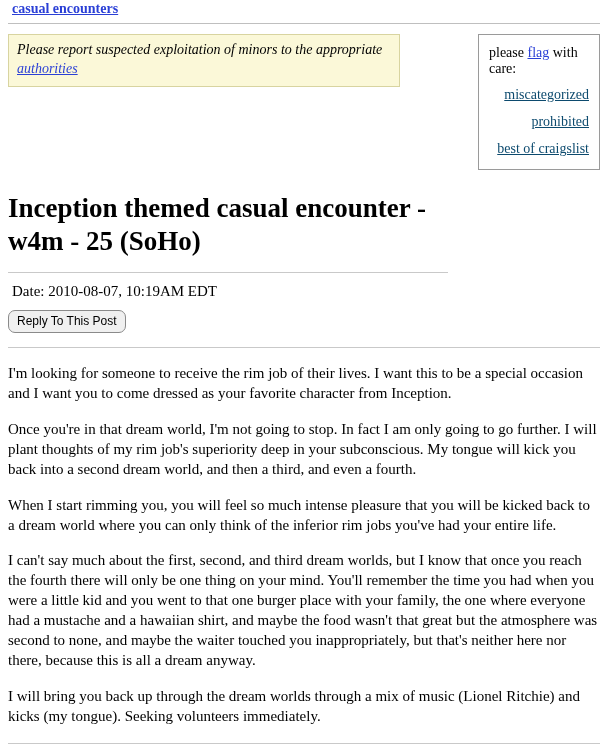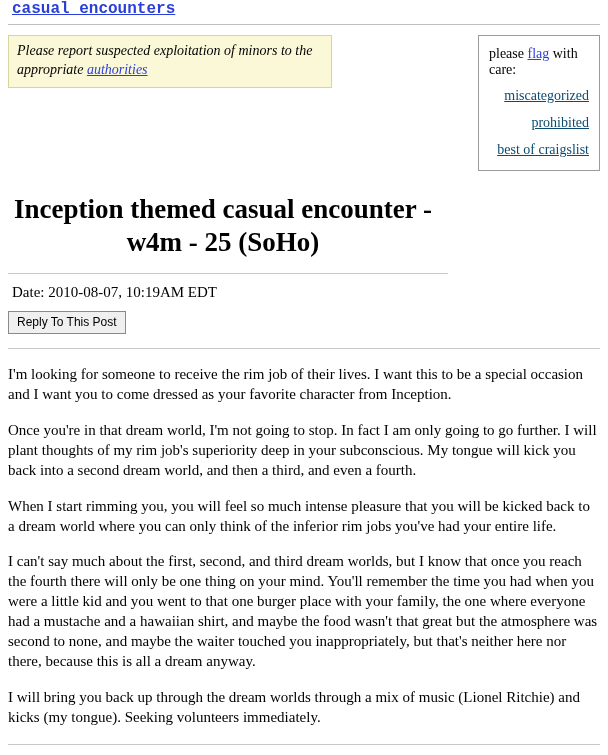--- a/index.html
+++ b/index.html
@@ -25,41 +25,41 @@
 
   
   .breadcrumb {
     padding: 0 0 4px 4px;
     font-size: 15px;
   }
   .breadcrumb a {
     color: #2a3fd6;
     text-decoration: underline;
     font-weight: bold;
-    font-family: Liberation Mono, monospace;
-    font-size: 16px;
+    font-family: Liberation Serif, serif;
+    font-size: 14px;
   }
   .hr-top {
     border: none;
     border-top: 1px solid #bfbfbf;
     margin: 2px 0 10px 0;
   }
 
   
   .top-row {
     display: flex;
     align-items: flex-start;
     justify-content: space-between;
     gap: 10px;
   }
   .notice {
     background: #fbf8d8;
     border: 1px solid #d8d4a0;
     padding: 6px 8px 7px 8px;
-    width: 324px;
+    width: 392px;
     box-sizing: border-box;
     font-family: "Liberation Serif", serif;
     font-style: italic;
     font-size: 14px;
     line-height: 1.35;
   }
   .notice a {
     color: #2a3fd6;
     text-decoration: underline;
   }
@@ -95,42 +95,41 @@
   }
 
   
   h1.posting-title {
     font-family: "Liberation Serif", serif;
     font-size: 27px;
     font-weight: bold;
     line-height: 1.22;
     margin: 22px 0 14px 0;
     max-width: 430px;
-    text-align: center;
   }
 
   .rule-thin {
     border: none;
     border-top: 1px solid #c9c9c9;
     margin: 0 0 10px 0;
     width: 440px;
   }
 
   .date-line {
     font-size: 15px;
     margin: 0 0 10px 4px;
   }
 
   .reply-btn {
     font-family: "Liberation Sans", sans-serif;
     font-size: 12px;
     padding: 3px 8px 4px 8px;
     background: #f0f0f0;
     border: 1px solid #8a8a8a;
-    border-radius: 0;
+    border-radius: 7px;
     color: #000;
     cursor: pointer;
   }
 
   .rule-body {
     border: none;
     border-top: 1px solid #c9c9c9;
     margin: 14px 0 16px 0;
     width: 592px;
   }

